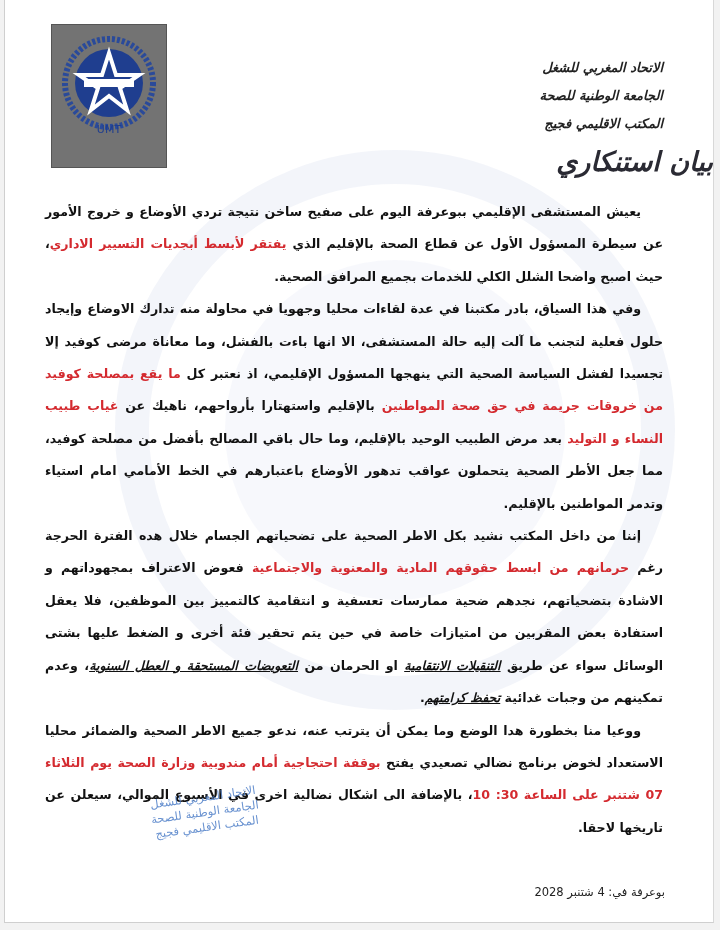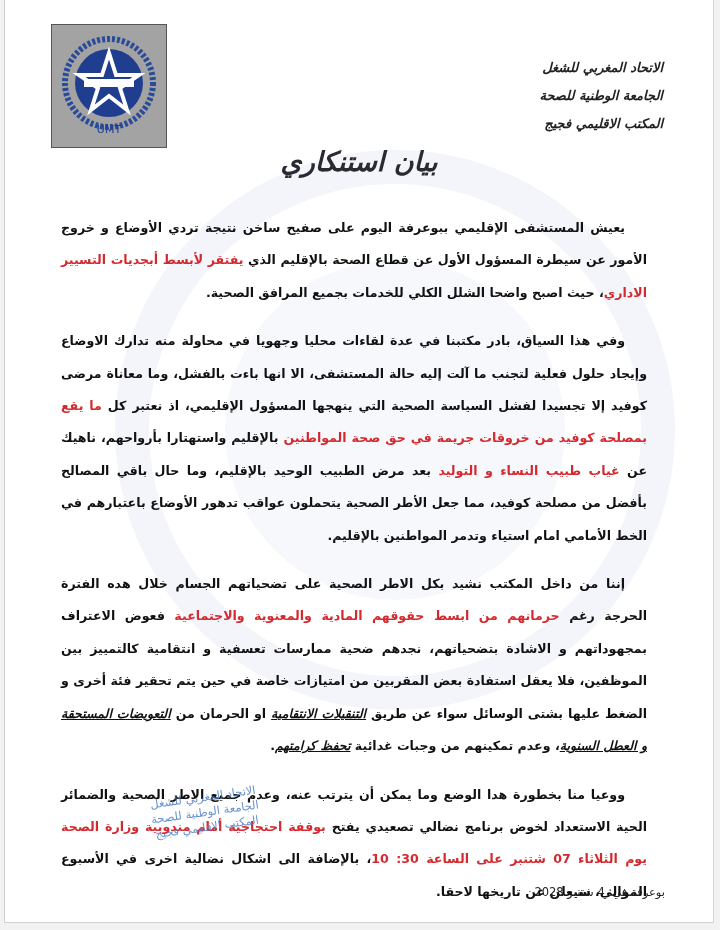--- a/index.html
+++ b/index.html
@@ -22,43 +22,43 @@
     border-radius: 50%;
     border: 34px solid rgba(90,120,190,0.07);
     box-sizing: border-box;
   }
   .watermark-inner {
     position: absolute; left: 220px; top: 260px; width: 340px; height: 340px;
     border-radius: 50%;
     background: rgba(90,120,190,0.05);
   }
   .logo {
-    position: absolute; left: 46px; top: 24px; width: 116px; height: 124px;
-    border: 1px solid #555; background: #a3a3a3; box-sizing: border-box;
+    position: absolute; left: 46px; top: 24px; width: 116px; height: 144px;
+    border: 1px solid #555; background: #737373; box-sizing: border-box;
   }
   .logo svg { position: absolute; left: 8px; top: 8px; }
   .header-lines {
     position: absolute; right: 50px; top: 54px; text-align: right; direction: rtl;
   }
   .header-lines div {
     font-family: "DejaVu Sans", sans-serif; font-weight: bold; font-style: italic;
     font-size: 13px; color: #222; line-height: 28px;
   }
   .title {
-    position: absolute; left: 0; right: 0; top: 146px; text-align: center; direction: rtl;
+    position: absolute; left: 0; right: 0; top: 146px; direction: rtl;
     font-size: 27px; font-weight: bold; font-style: italic; color: #2a2a33;
     font-family: "DejaVu Sans", sans-serif;
   }
   .body-text {
     position: absolute; left: 40px; right: 50px; top: 196px;
     direction: rtl; text-align: justify;
     font-family: "DejaVu Sans", sans-serif; font-weight: bold;
     font-size: 12.6px; line-height: 32.4px; color: #111;
   }
-  .body-text p { margin: 16px; text-indent: 22px; }
+  .body-text p { margin: 0; text-indent: 22px; }
   .red { color: #d42a2f; }
   .u { text-decoration: underline; font-style: italic; }
   .stamp {
     position: absolute; left: 80px; top: 790px; width: 240px;
     transform: rotate(-8deg); direction: rtl; text-align: center;
     color: #4f7fc8; font-family: "DejaVu Sans", sans-serif; font-size: 11.5px; line-height: 15px;
     opacity: 0.85;
   }
   .date-line {
     position: absolute; right: 48px; top: 885px; direction: rtl;
@@ -87,21 +87,21 @@
     <div>الجامعة الوطنية للصحة</div>
     <div>المكتب الاقليمي فجيج</div>
   </div>
 
   <div class="title">بيان استنكاري</div>
 
   <div class="body-text">
     <p><span>يعيش المستشفى الإقليمي ببوعرفة اليوم على صفيح ساخن نتيجة تردي الأوضاع و خروج الأمور عن سيطرة المسؤول الأول عن قطاع الصحة بالإقليم الذي </span><span class="red">يفتقر لأبسط أبجديات التسيير الاداري</span><span>، حيث اصبح واضحا الشلل الكلي للخدمات بجميع المرافق الصحية.</span></p>
     <p><span>وفي هذا السياق، بادر مكتبنا في عدة لقاءات محليا وجهويا في محاولة منه تدارك الاوضاع وإيجاد حلول فعلية لتجنب ما آلت إليه حالة المستشفى، الا انها باءت بالفشل، وما معاناة مرضى كوفيد إلا تجسيدا لفشل السياسة الصحية التي ينهجها المسؤول الإقليمي، اذ نعتبر كل </span><span class="red">ما يقع بمصلحة كوفيد من خروقات جريمة في حق صحة المواطنين</span><span> بالإقليم واستهتارا بأرواحهم، ناهيك عن </span><span class="red">غياب طبيب النساء و التوليد</span><span> بعد مرض الطبيب الوحيد بالإقليم، وما حال باقي المصالح بأفضل من مصلحة كوفيد، مما جعل الأطر الصحية يتحملون عواقب تدهور الأوضاع باعتبارهم في الخط الأمامي امام استياء وتدمر المواطنين بالإقليم.</span></p>
     <p><span>إننا من داخل المكتب نشيد بكل الاطر الصحية على تضحياتهم الجسام خلال هده الفترة الحرجة رغم </span><span class="red">حرمانهم من ابسط حقوقهم المادية والمعنوية والاجتماعية</span><span> فعوض الاعتراف بمجهوداتهم و الاشادة بتضحياتهم، نجدهم ضحية ممارسات تعسفية و انتقامية كالتمييز بين الموظفين، فلا يعقل استفادة بعض المقربين من امتيازات خاصة في حين يتم تحقير فئة أخرى و الضغط عليها بشتى الوسائل سواء عن طريق </span><span class="u">التنقيلات الانتقامية</span><span> او الحرمان من </span><span class="u">التعويضات المستحقة و العطل السنوية</span><span>، وعدم تمكينهم من وجبات غدائية </span><span class="u">تحفظ كرامتهم</span><span>.</span></p>
-    <p><span>ووعيا منا بخطورة هدا الوضع وما يمكن أن يترتب عنه، وعدم جميع الاطر الصحية والضمائر الحية الاستعداد لخوض برنامج نضالي تصعيدي يفتح </span><span class="red">بوقفة احتجاجية أمام مندوبية وزارة الصحة يوم الثلاثاء 07 شتنبر على الساعة 30: 10</span><span>، بالإضافة الى اشكال نضالية اخرى في الأسبوع الموالي، سيعلن عن تاريخها لاحقا.</span></p>
+    <p><span>ووعيا منا بخطورة هدا الوضع وما يمكن أن يترتب عنه، ندعو جميع الاطر الصحية والضمائر محليا الاستعداد لخوض برنامج نضالي تصعيدي يفتح </span><span class="red">بوقفة احتجاجية أمام مندوبية وزارة الصحة يوم الثلاثاء 07 شتنبر على الساعة 30: 10</span><span>، بالإضافة الى اشكال نضالية اخرى في الأسبوع الموالي، سيعلن عن تاريخها لاحقا.</span></p>
   </div>
 
   <div class="stamp">
     <div>الاتحاد المغربي للشغل</div>
     <div>الجامعة الوطنية للصحة</div>
     <div>المكتب الاقليمي فجيج</div>
   </div>
 
   <div class="date-line">بوعرفة في: 4 شتنبر 2028</div>
 </div>

